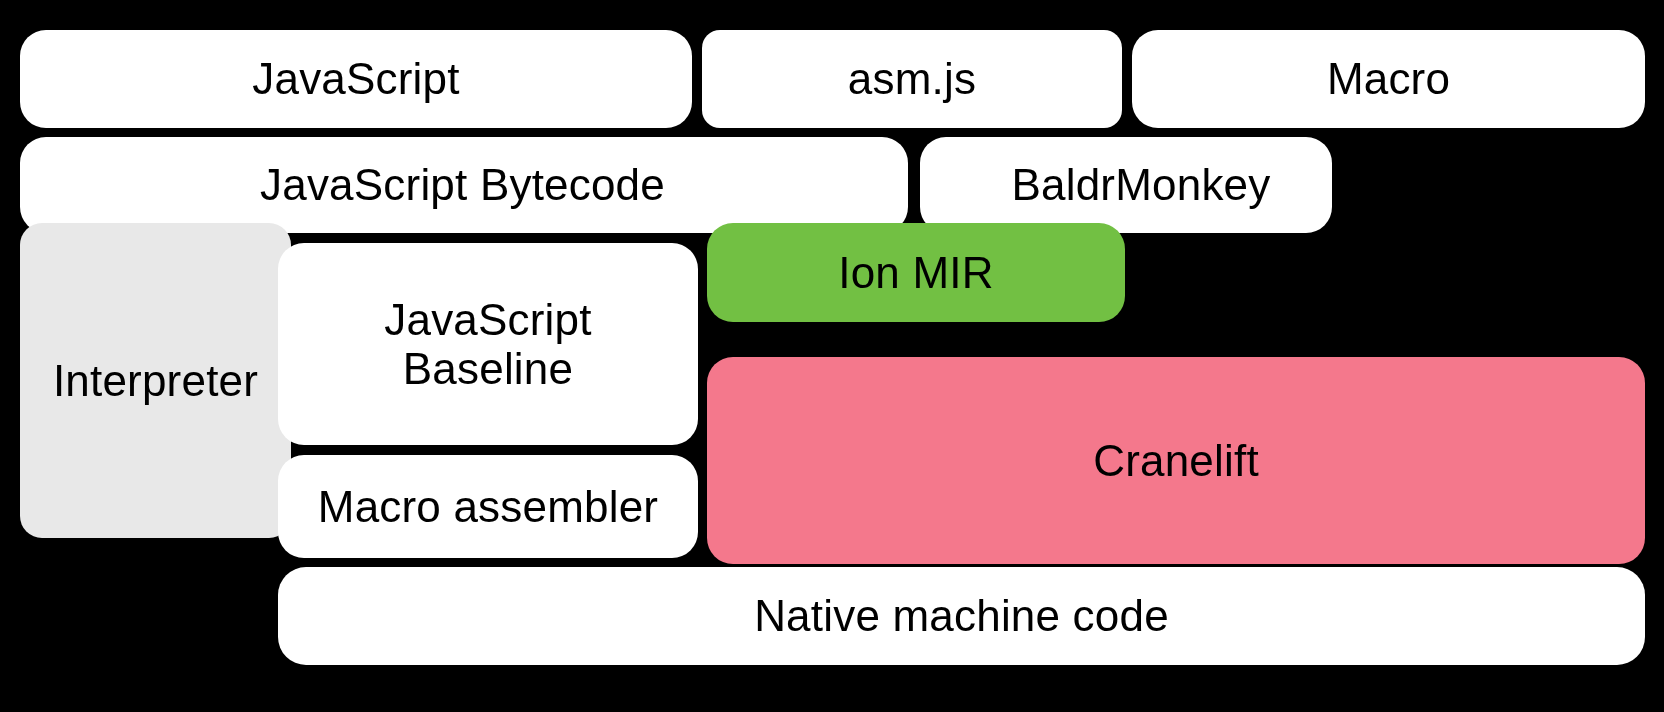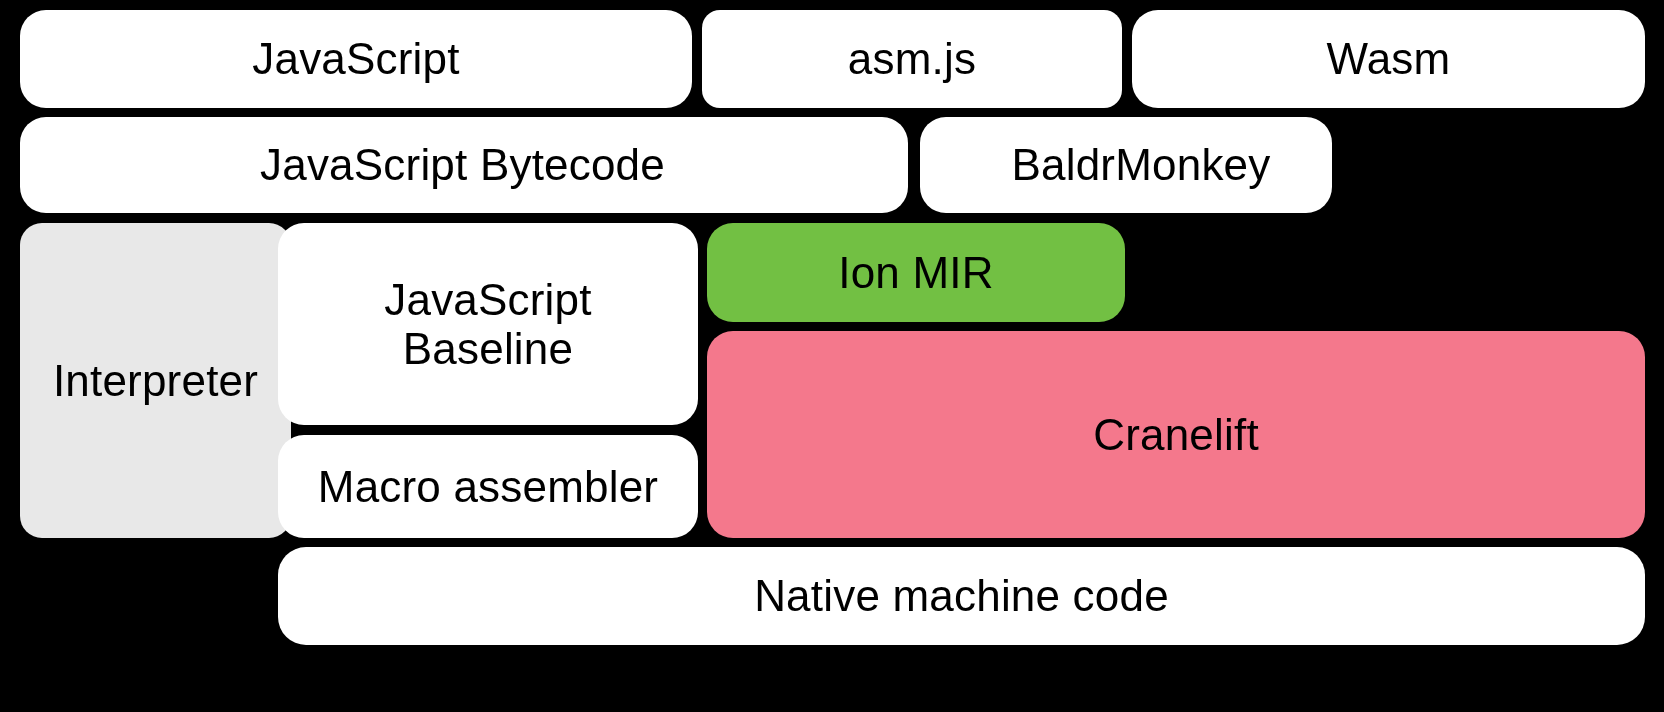--- a/index.html
+++ b/index.html
@@ -28,24 +28,24 @@
     text-align: center;
     border-radius: 26px;
     color: #000000;
     font-size: 44px;
     line-height: 1.12;
     font-weight: 400;
     letter-spacing: 0.2px;
     white-space: pre-line;
     padding: 4px 10px;
   }
-  .fill-white  { background: #ffffff; }
+  .fill-white  { background: #ffffff; margin-top: 20px; }
   .fill-gray   { background: #e8e8e8; }
   .fill-green  { background: #72c043; }
-  .fill-pink   { background: #f4788c; }
+  .fill-pink   { background: #f4788c; margin-top: 26px; }
 
   
   #n-javascript     { left: 20px;   top: 10px;  width: 672px;  height: 98px; }
   #n-asmjs          { left: 702px;  top: 10px;  width: 420px;  height: 98px; border-radius: 18px; }
   #n-wasm           { left: 1132px; top: 10px;  width: 513px;  height: 98px; }
   
   #n-jsbytecode     { left: 20px;   top: 117px; width: 888px;  height: 96px; padding-left: 7px; }
   #n-baldrmonkey    { left: 920px;  top: 117px; width: 412px;  height: 96px; padding-left: 40px; }
   
   #n-interpreter    { left: 20px;   top: 223px; width: 271px;  height: 315px; border-radius: 22px; }
@@ -59,21 +59,21 @@
 </style>
 </head>
 <body>
 
 <div id="diagram">
 
   <div class="node fill-white" id="n-javascript">JavaScript</div>
 
   <div class="node fill-white" id="n-asmjs">asm.js</div>
 
-  <div class="node fill-white" id="n-wasm">Wasm</div>
+  <div class="node fill-white" id="n-wasm">Macro</div>
 
   <div class="node fill-white" id="n-jsbytecode">JavaScript Bytecode</div>
 
   <div class="node fill-white" id="n-baldrmonkey">BaldrMonkey</div>
 
   <div class="node fill-gray" id="n-interpreter">Interpreter</div>
 
   <div class="node fill-white" id="n-jsbaseline">JavaScript
 Baseline</div>
 

